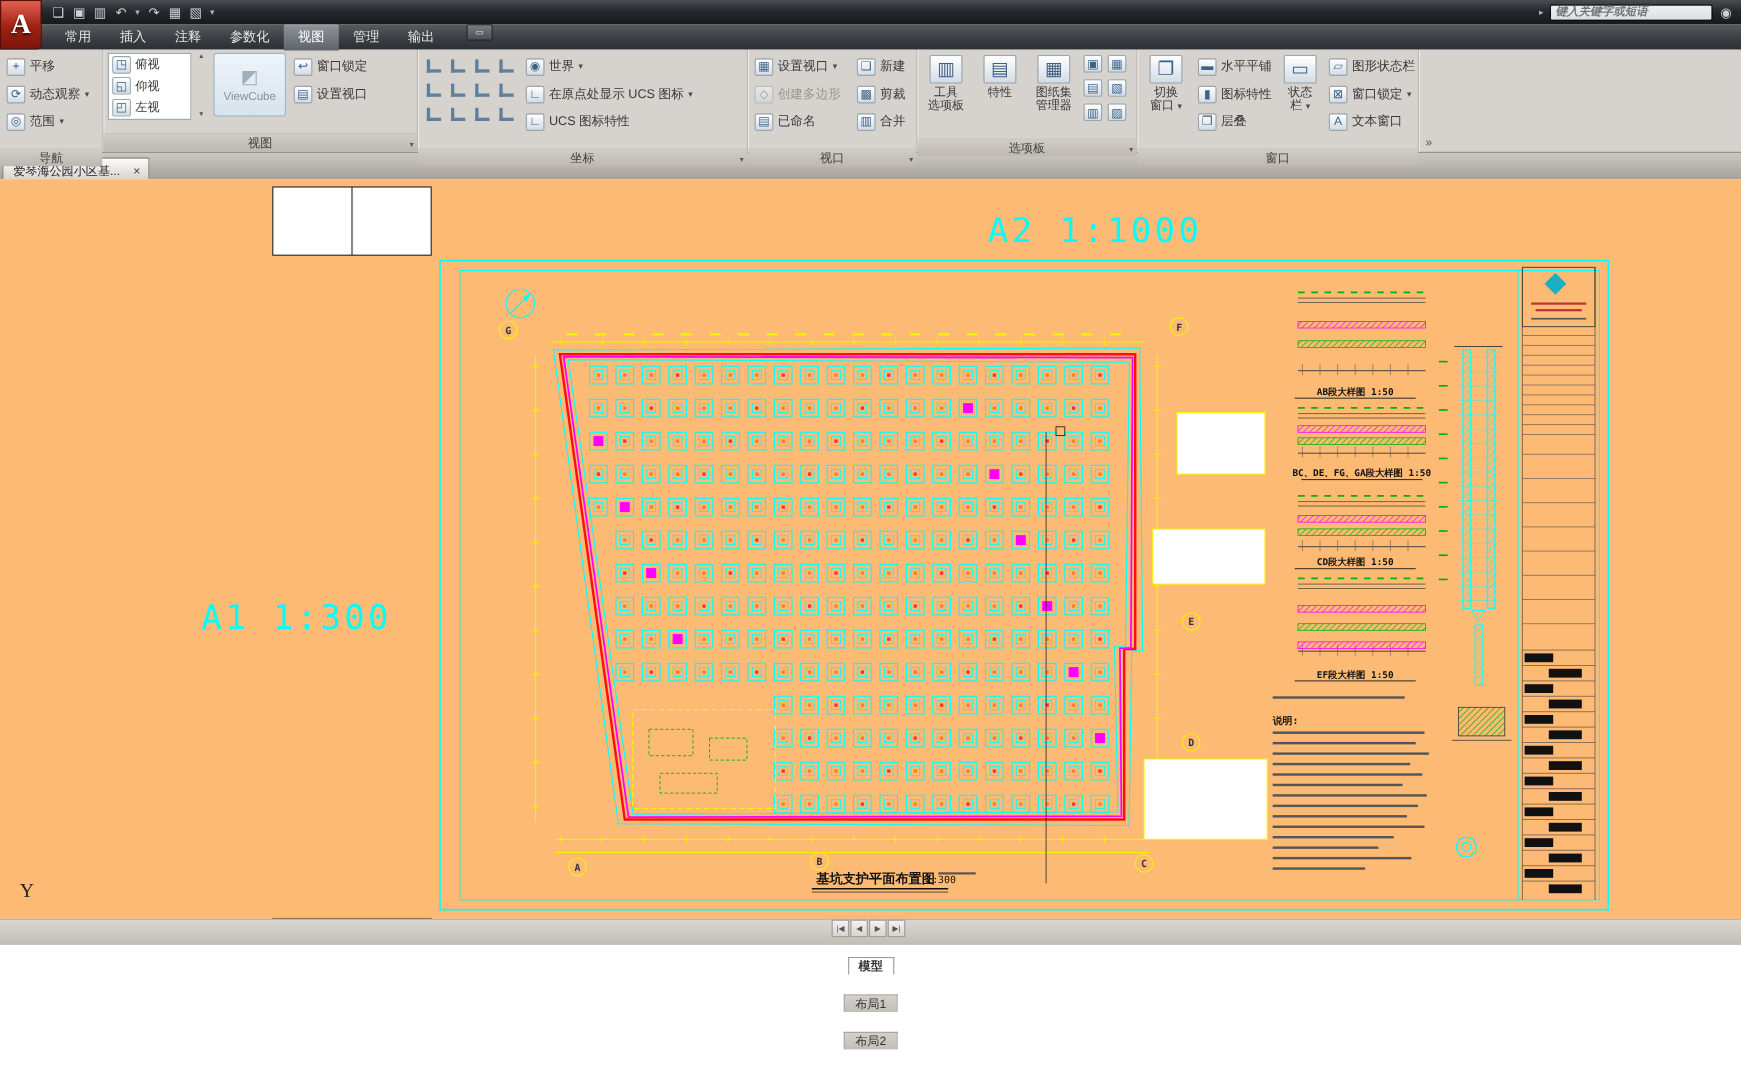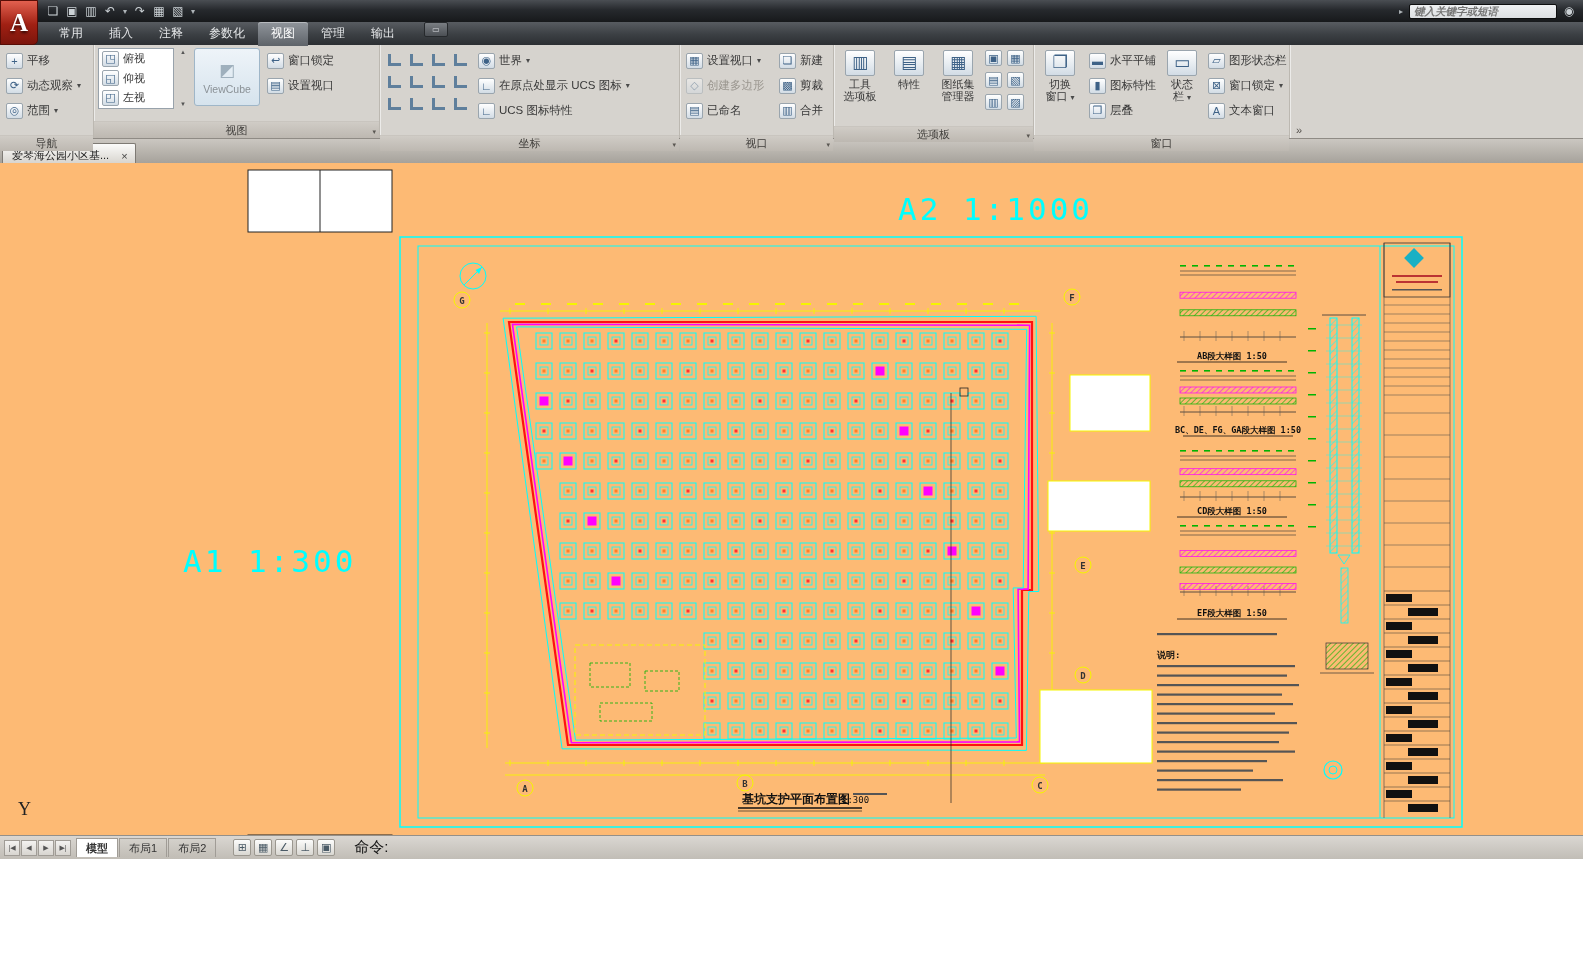--- a/index.html
+++ b/index.html
@@ -52,21 +52,21 @@
 
 .doctabbar{height:24px;background:linear-gradient(#cbc7c1,#a6a29b);display:flex;align-items:flex-end;padding-left:2px;}
 .doctab{height:20px;display:flex;align-items:center;gap:12px;padding:4px 7px 0 9px;background:linear-gradient(#fbfbfa,#d8d5cf);border:1px solid #7e7a74;border-bottom:none;border-radius:2px 2px 0 0;font-size:11px;color:#222;}
 .doctab .close{font-size:11px;color:#444;}
 
 
 .canvas{height:672px;background:#fdba74;position:relative;overflow:hidden;}
 .canvas svg{position:absolute;left:0;top:0;}
 
 
-.statusbar{height:24px;background:linear-gradient(#dad7d2,#c1bdb6);border-top:1px solid #94908a;display:flex;align-items:center;padding:0 4px;gap:1px;font-size:11px;color:#333;}
+.statusbar{height:24px;background:linear-gradient(#dad7d2,#c1bdb6);border-top:1px solid #94908a;display:flex;align-items:center;padding:0 4px;gap:18px;font-size:11px;color:#333;flex-direction:column;}
 .snav{display:flex;gap:1px;margin-right:4px;}
 .snav span{min-width:16px;height:16px;display:flex;align-items:center;justify-content:center;font-size:7px;color:#555;background:linear-gradient(#f3f2f0,#d8d5d0);border:1px solid #a09c96;padding:0 1px;}
 .stab{padding:0 9px;border:1px solid #a09c96;border-bottom:none;background:linear-gradient(#d4d1cb,#c2beb7);height:19px;display:flex;align-items:center;}
 .stab.active{background:#fff;font-weight:bold;}
 .sicons{display:flex;gap:3px;margin-left:16px;}
 .sicon{width:18px;height:17px;display:flex;align-items:center;justify-content:center;font-size:11px;color:#4a5a66;background:linear-gradient(#fcfcfb,#d9d7d2);border:1px solid #9b978f;border-radius:2px;}
 .cmd{margin-left:18px;color:#151515;font-size:15px;}
 </style>
 </head>
 <body>

